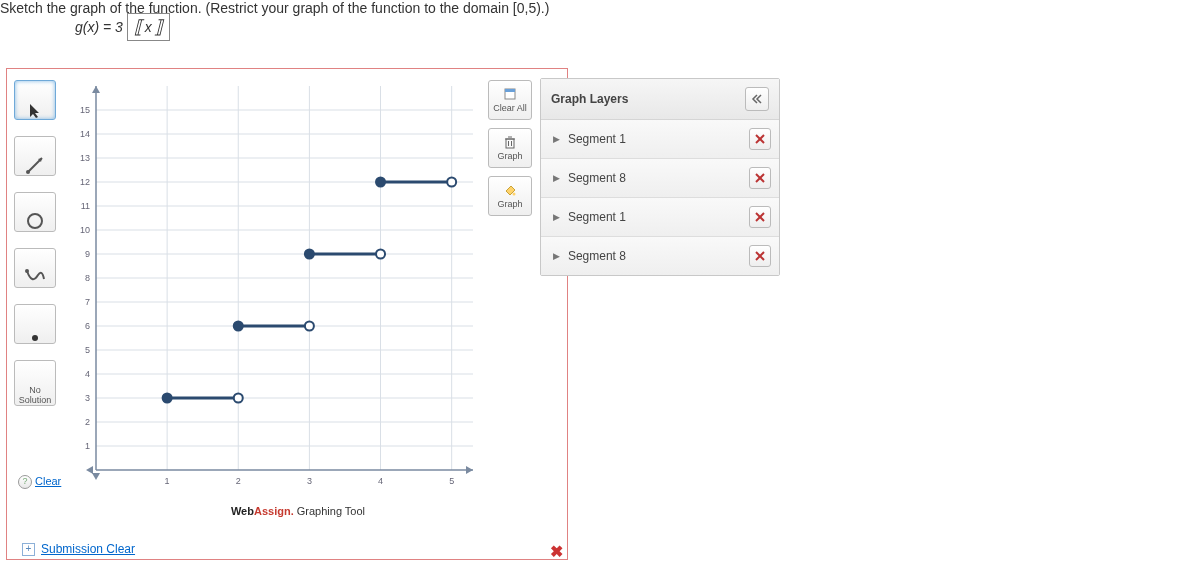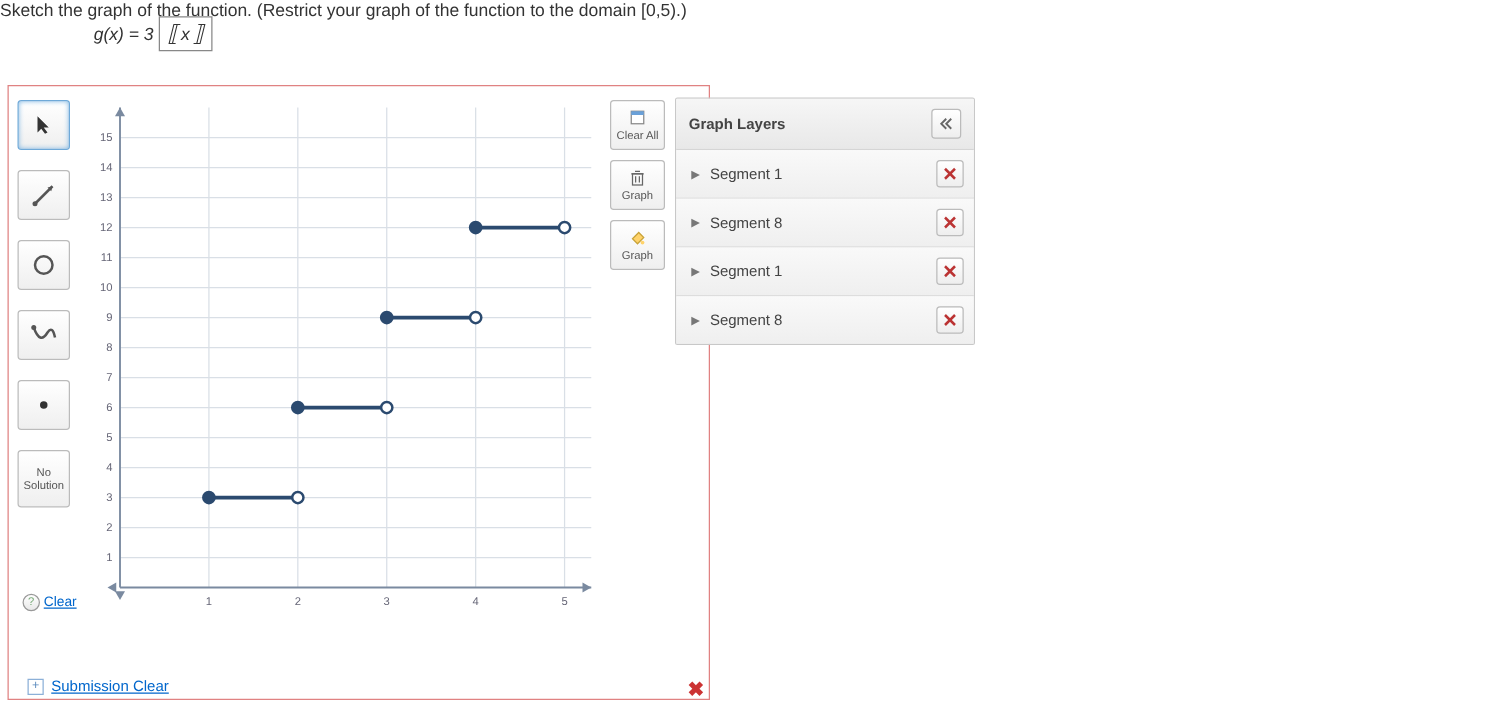--- a/index.html
+++ b/index.html
@@ -3,21 +3,21 @@
 <meta charset="utf-8">
 <style>
 html,body{margin:0;padding:0;font-family:Arial,Helvetica,sans-serif;font-size:12px;color:#333;background:#fff}
 .page{width:1110px;height:569px;position:relative}
 .prompt{position:absolute;left:0;top:0;font-size:14px;color:#333}
 .formula{position:absolute;left:75px;top:13px;font-size:14px;font-style:italic;display:flex;align-items:center}
 .ceil{border:1px solid #888;padding:2px 6px;margin-left:4px;display:inline-flex;align-items:center}
 .ceil .bracket{font-family:serif;font-size:18px}
 .redbox{position:absolute;left:6px;top:68px;width:560px;height:490px;border:1px solid #e08282}
 .tool-col{position:absolute;left:14px;top:80px;width:46px}
-.tool-btn{width:40px;height:38px;border:1px solid #bbb;border-radius:3px;background:linear-gradient(#fff,#efefef);margin-bottom:16px;display:flex;align-items:center;justify-content:center;cursor:pointer}
+.tool-btn{width:40px;height:38px;border:1px solid #bbb;border-radius:3px;background:linear-gradient(#fff,#efefef);margin-bottom:16px;display:flex;align-items:flex-end;justify-content:center;cursor:pointer}
 .tool-btn.selected{border-color:#6fa9d8;box-shadow:0 0 4px #7fb7e4 inset}
 .tool-btn.tall{height:44px}
 .tool-btn .lbl{font-size:9px;color:#555;line-height:10px;text-align:center}
 svg{display:block}
 .help{position:absolute;left:18px;top:475px;font-size:11px;color:#0066cc}
 .help .badge{display:inline-block;width:12px;height:12px;border:1px solid #999;border-radius:7px;background:linear-gradient(#fff,#e8e8e8);margin-right:3px;vertical-align:middle;text-align:center;line-height:11px;font-size:9px;color:#7a7}
 .submission{position:absolute;left:22px;top:542px;font-size:12px;color:#0066cc}
 .submission .plus{display:inline-block;width:11px;height:11px;border:1px solid #8cb0d8;color:#5a8abd;text-align:center;line-height:10px;font-size:10px;margin-right:6px;vertical-align:middle}
 .redx{position:absolute;left:550px;top:542px;font-size:16px;font-weight:bold;color:#cc3333}
 
@@ -156,20 +156,23 @@
         <circle cx="241.39622641509433" cy="248" r="4.5" fill="#fff" stroke="#2b4a6f" stroke-width="2"></circle>
         <line x1="241.39622641509433" y1="176" x2="312.52830188679246" y2="176" stroke="#2b4a6f" stroke-width="3"></line>
         <circle cx="241.39622641509433" cy="176" r="4.5" fill="#2b4a6f" stroke="#2b4a6f" stroke-width="2"></circle>
         <circle cx="312.52830188679246" cy="176" r="4.5" fill="#fff" stroke="#2b4a6f" stroke-width="2"></circle>
         <line x1="312.52830188679246" y1="104" x2="383.66037735849056" y2="104" stroke="#2b4a6f" stroke-width="3"></line>
         <circle cx="312.52830188679246" cy="104" r="4.5" fill="#2b4a6f" stroke="#2b4a6f" stroke-width="2"></circle>
         <circle cx="383.66037735849056" cy="104" r="4.5" fill="#fff" stroke="#2b4a6f" stroke-width="2"></circle>
       </svg>
 </div>
 
+<div class="footer">
+  <b>Web</b><span class="assign">Assign.</span><span> Graphing Tool</span>
+</div>
 
 <div class="side-col">
   <div class="side-btn">
     <svg width="14" height="14">
           <rect x="2" y="2" width="10" height="10" fill="#fff" stroke="#888"></rect>
           <rect x="2" y="2" width="10" height="3" fill="#6aa0d8"></rect>
         </svg>
     <span>Clear All</span>
   </div>
   <div class="side-btn">

